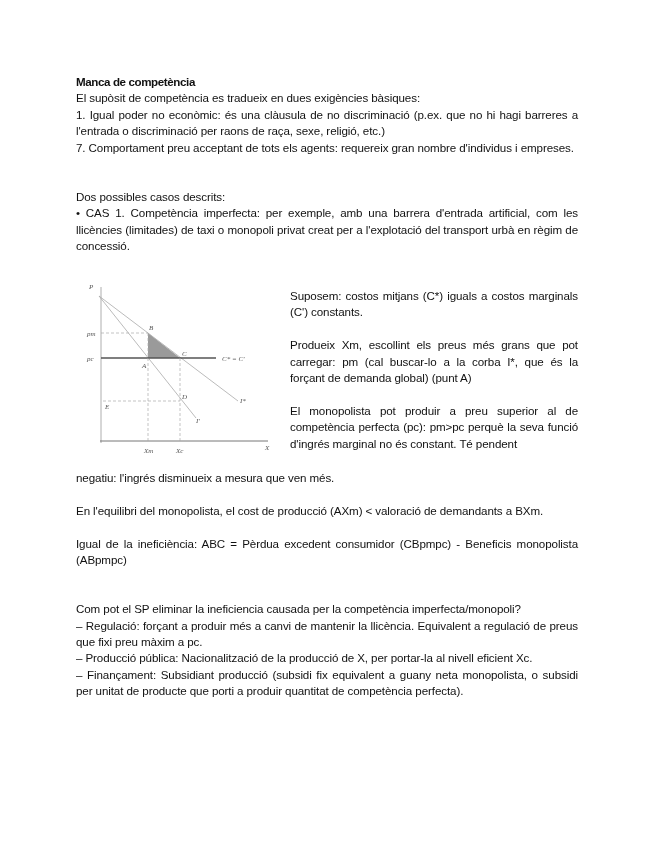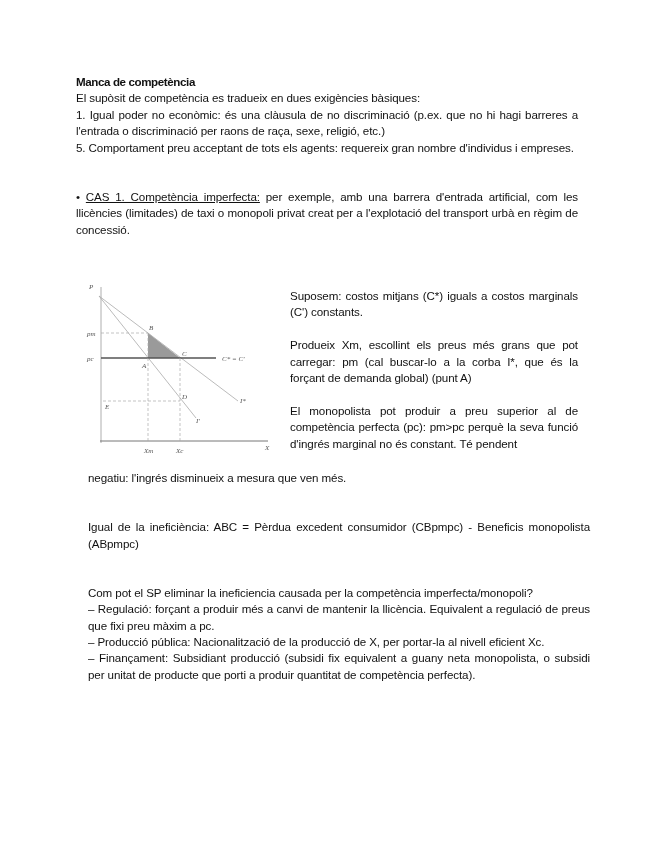--- a/index.html
+++ b/index.html
@@ -4,38 +4,39 @@
 <style>
   html, body { margin: 0; padding: 0; background: #ffffff; }
   body { width: 655px; height: 848px; position: relative; overflow: hidden;
          font-family: "Liberation Sans", sans-serif; color: #111; }
   .page { position: absolute; left: 0; top: 0; width: 655px; height: 640px; background: #fff; }
   .txt { position: absolute; left: 76px; width: 502px; font-size: 11.6px; line-height: 16.4px;
          text-align: justify; letter-spacing: -0.1px; }
   .title { font-weight: bold; letter-spacing: -0.4px; }
   p { margin: 0; }
   .gap { height: 16.4px; }
-  .u { text-decoration: underline; }
+  .u { }
   .rcol { position: absolute; left: 290px; width: 288px; font-size: 11.6px; line-height: 16.4px;
           text-align: justify; letter-spacing: -0.1px; }
   .diagram { position: absolute; left: 72px; top: 278px; width: 210px; height: 182px; }
   .diagram text { font-family: "Liberation Serif", serif; font-style: italic; fill: #555; font-size: 7px; }
 </style>
 </head>
 <body>
 
 <div class="page">
 
   <div class="txt" style="top:74px;">
     <p class="title">Manca de competència</p>
     <p>El supòsit de competència es tradueix en dues exigències bàsiques:</p>
     <p>1. Igual poder no econòmic: és una clàusula de no discriminació (p.ex. que no hi hagi barreres a l'entrada o discriminació per raons de raça, sexe, religió, etc.)</p>
-    <p>5. Comportament preu acceptant de tots els agents: requereix gran nombre d'individus i empreses.</p>
+    <p>7. Comportament preu acceptant de tots els agents: requereix gran nombre d'individus i empreses.</p>
     <div class="gap"></div>
     <div class="gap"></div>
+    <p>Dos possibles casos descrits:</p>
     <p><span>•</span> <span class="u">CAS 1. Competència imperfecta:</span><span> per exemple, amb una barrera d'entrada artificial, com les llicències (limitades) de taxi o monopoli privat creat per a l'explotació del transport urbà en règim de concessió.</span></p>
   </div>
 
   <svg class="diagram" viewBox="0 0 210 182">
 
     <polygon points="76,55 76,80 108,80" fill="#9a9a9a"></polygon>
 
     <line x1="29" y1="9" x2="29" y2="165" stroke="#999" stroke-width="0.8"></line>
     <line x1="28" y1="163" x2="196" y2="163" stroke="#777" stroke-width="1"></line>
 
@@ -67,23 +68,24 @@
   </svg>
 
   <div class="rcol" style="top:288px;">
     <p>Suposem: costos mitjans (C*) iguals a costos marginals (C') constants.</p>
     <div class="gap"></div>
     <p>Produeix Xm, escollint els preus més grans que pot carregar: pm (cal buscar-lo a la corba I*, que és la forçant de demanda global) (punt A)</p>
     <div class="gap"></div>
     <p>El monopolista pot produir a preu superior al de competència perfecta (pc): pm&gt;pc perquè la seva funció d'ingrés marginal no és constant. Té pendent</p>
   </div>
 
-  <div class="txt" style="top:470px;margin-left:12px;">
+  <div class="txt" style="top:470px;">
     <p>negatiu: l'ingrés disminueix a mesura que ven més.</p>
     <div class="gap"></div>
+    <p>En l'equilibri del monopolista, el cost de producció (AXm) &lt; valoració de demandants a BXm.</p>
     <div class="gap"></div>
     <p>Igual de la ineficiència: ABC = Pèrdua excedent consumidor (CBpmpc) - Beneficis monopolista (ABpmpc)</p>
     <div class="gap"></div>
     <div class="gap"></div>
     <p>Com pot el SP eliminar la ineficiencia causada per la competència imperfecta/monopoli?</p>
     <p>– Regulació: forçant a produir més a canvi de mantenir la llicència. Equivalent a regulació de preus que fixi preu màxim a pc.</p>
     <p>– Producció pública: Nacionalització de la producció de X, per portar-la al nivell eficient Xc.</p>
     <p>– Finançament: Subsidiant producció (subsidi fix equivalent a guany neta monopolista, o subsidi per unitat de producte que porti a produir quantitat de competència perfecta).</p>
   </div>
 

